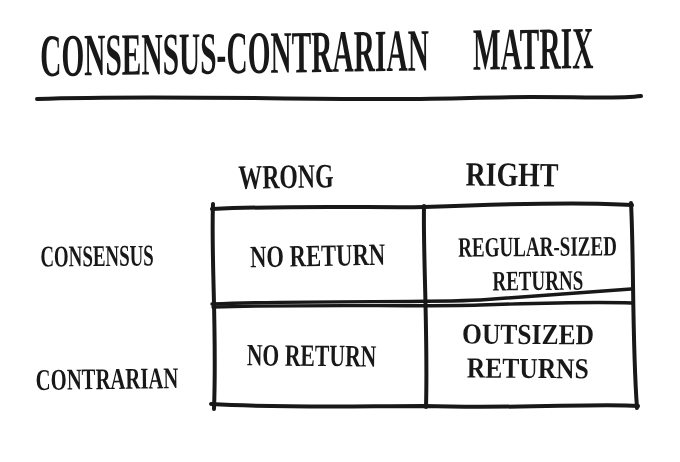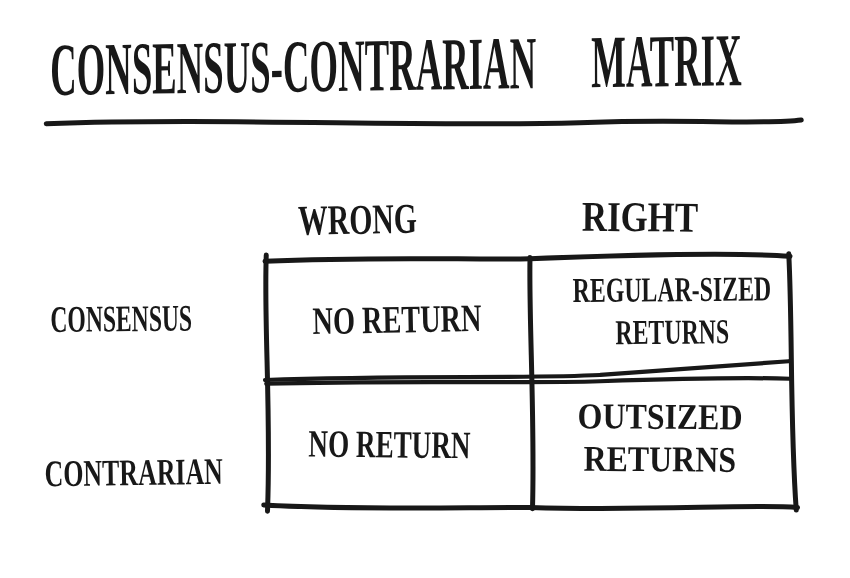--- a/index.html
+++ b/index.html
@@ -27,21 +27,21 @@
                 transform: translate(-50%,-50%) rotate(0.6deg) scaleX(0.82); }
   .row-consensus  { left:97px;  top:256px; font-size:30px;
                 transform: translate(-50%,-50%) rotate(-0.6deg) scaleX(0.63); }
   .row-contrarian { left:107px; top:379px; font-size:30px;
                 transform: translate(-50%,-50%) rotate(-0.8deg) scaleX(0.69); }
 
   
   .cell { position:absolute; display:flex; flex-direction:column;
           align-items:center; justify-content:center; text-align:center; }
   .cell-c-wrong  { left:214px; top:210px; width:208px; height:92px; }
-  .cell-c-right  { left:426px; top:210px; width:224px; height:92px; }
+  .cell-c-right  { left:426px; top:224px; width:224px; height:92px; }
   .cell-x-wrong  { left:214px; top:307px; width:208px; height:97px; }
   .cell-x-right  { left:426px; top:307px; width:204px; height:97px;align-items:center; }
 
   .one-line { font-size:31px; white-space:pre; }
   .cell-c-wrong .one-line { transform: rotate(-1.1deg) scaleX(0.73); }
   .cell-x-wrong .one-line { transform: rotate(0.6deg) translateX(-6px) scaleX(0.70); }
 
   .two-line { display:flex; flex-direction:column; align-items:center;
               line-height:34px; white-space:pre; margin-top:-12px; }
   .cell-c-right .two-line { font-size:28px; transform: rotate(-0.5deg) scaleX(0.68); }

